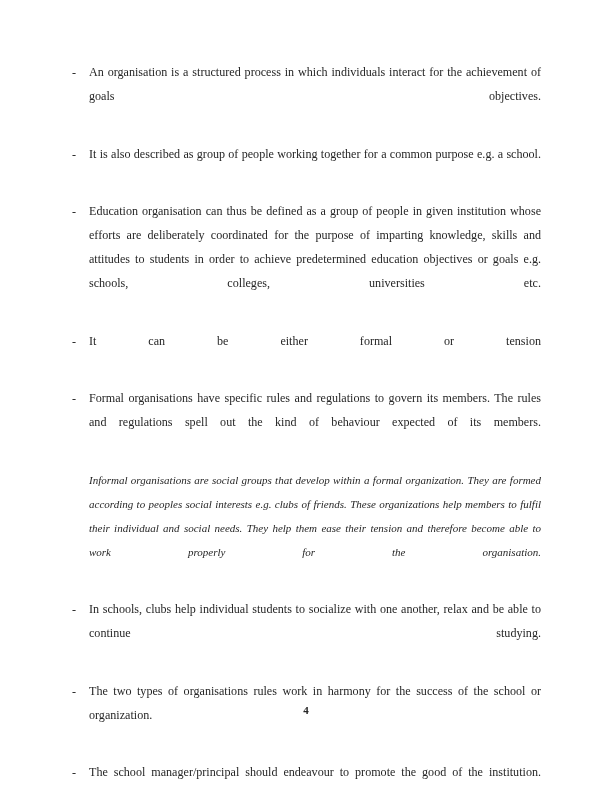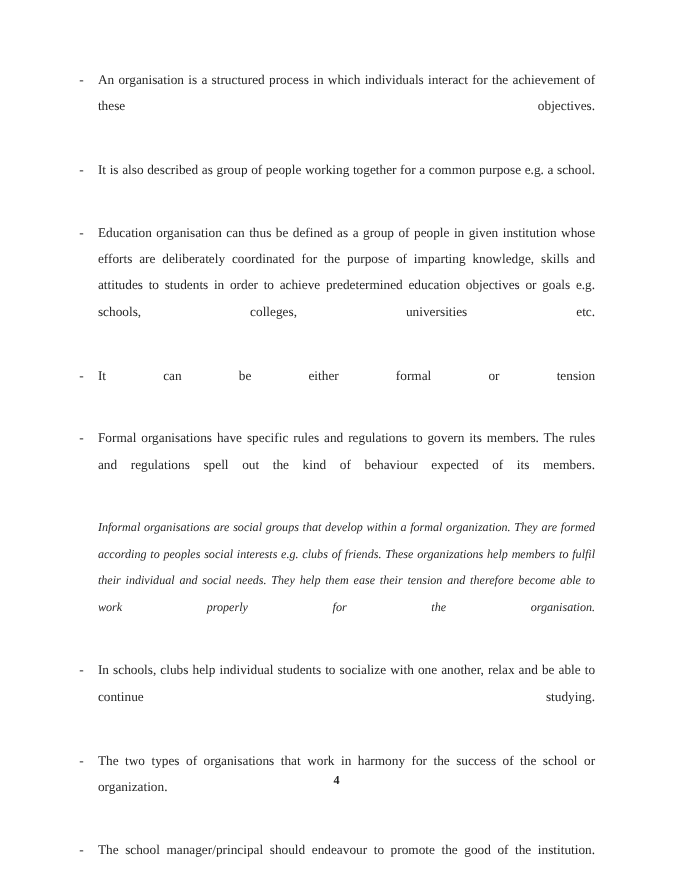--- a/index.html
+++ b/index.html
@@ -90,21 +90,21 @@
     color: #262626;
   }
 </style>
 </head>
 <body>
 
 <div class="page">
   <div class="content" id="content">
       <div class="block bullet">
         <span class="marker">-</span>
-        <span class="btext">An organisation is a structured process in which individuals interact for the achievement of these objectives.</span>
+        <span class="btext">An organisation is a structured process in which individuals interact for the achievement of goals objectives.</span>
       </div>
       <div class="block bullet">
         <span class="marker">-</span>
         <span class="btext">It is also described as group of people working together for a common purpose e.g. a school.</span>
       </div>
       <div class="block bullet">
         <span class="marker">-</span>
         <span class="btext">Education organisation can thus be defined as a group of people in given institution whose efforts are deliberately coordinated for the purpose of imparting knowledge, skills and attitudes to students in order to achieve predetermined education objectives or goals e.g. schools, colleges, universities etc.</span>
       </div>
       <div class="block bullet">
@@ -115,21 +115,21 @@
         <span class="marker">-</span>
         <span class="btext">Formal organisations have specific rules and regulations to govern its members. The rules and regulations spell out the kind of behaviour expected of its members.</span>
       </div>
       <div class="block plain">Informal organisations are social groups that develop within a formal organization. They are formed according to peoples social interests e.g. clubs of friends. These organizations help members to fulfil their individual and social needs. They help them ease their tension and therefore become able to work properly for the organisation.</div>
       <div class="block bullet">
         <span class="marker">-</span>
         <span class="btext">In schools, clubs help individual students to socialize with one another, relax and be able to continue studying.</span>
       </div>
       <div class="block bullet">
         <span class="marker">-</span>
-        <span class="btext">The two types of organisations that work in harmony for the success of the school or organization.</span>
+        <span class="btext">The two types of organisations rules work in harmony for the success of the school or organization.</span>
       </div>
       <div class="block bullet">
         <span class="marker">-</span>
         <span class="btext">The school manager/principal should endeavour to promote the good of the institution.</span>
       </div>
     </div>
   <div class="folio">4</div>
 </div>
 
 </body></html>

